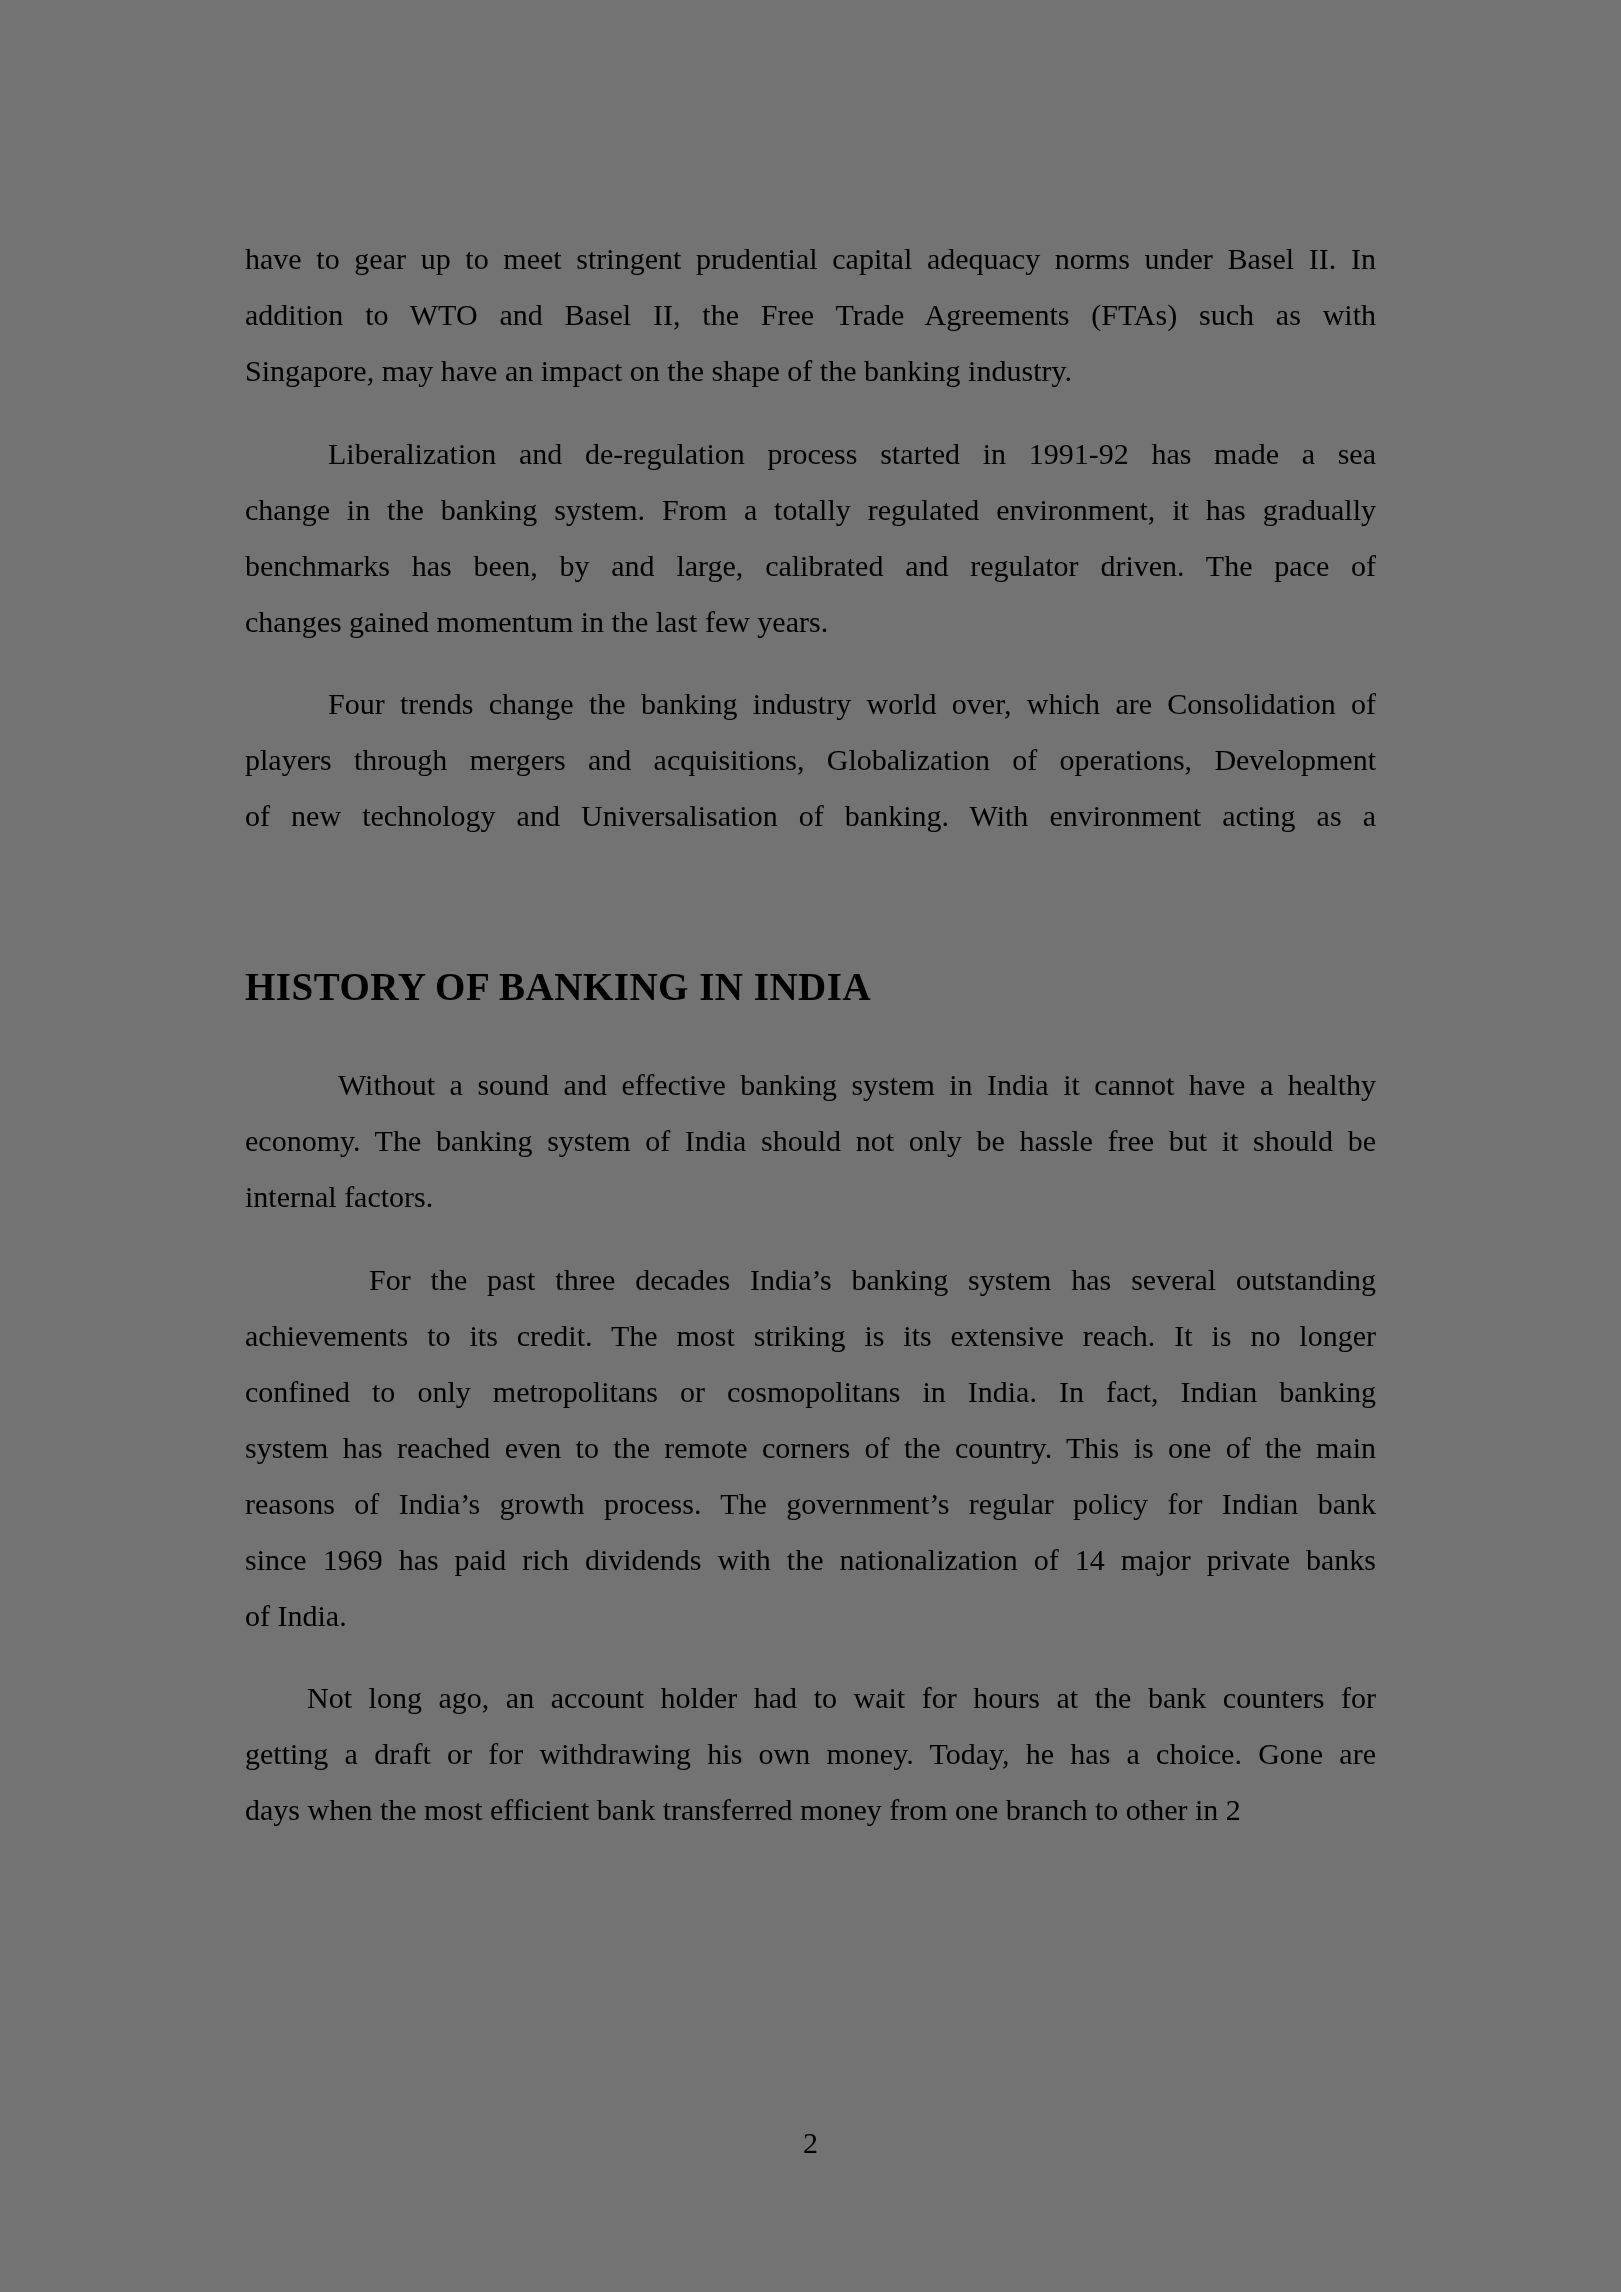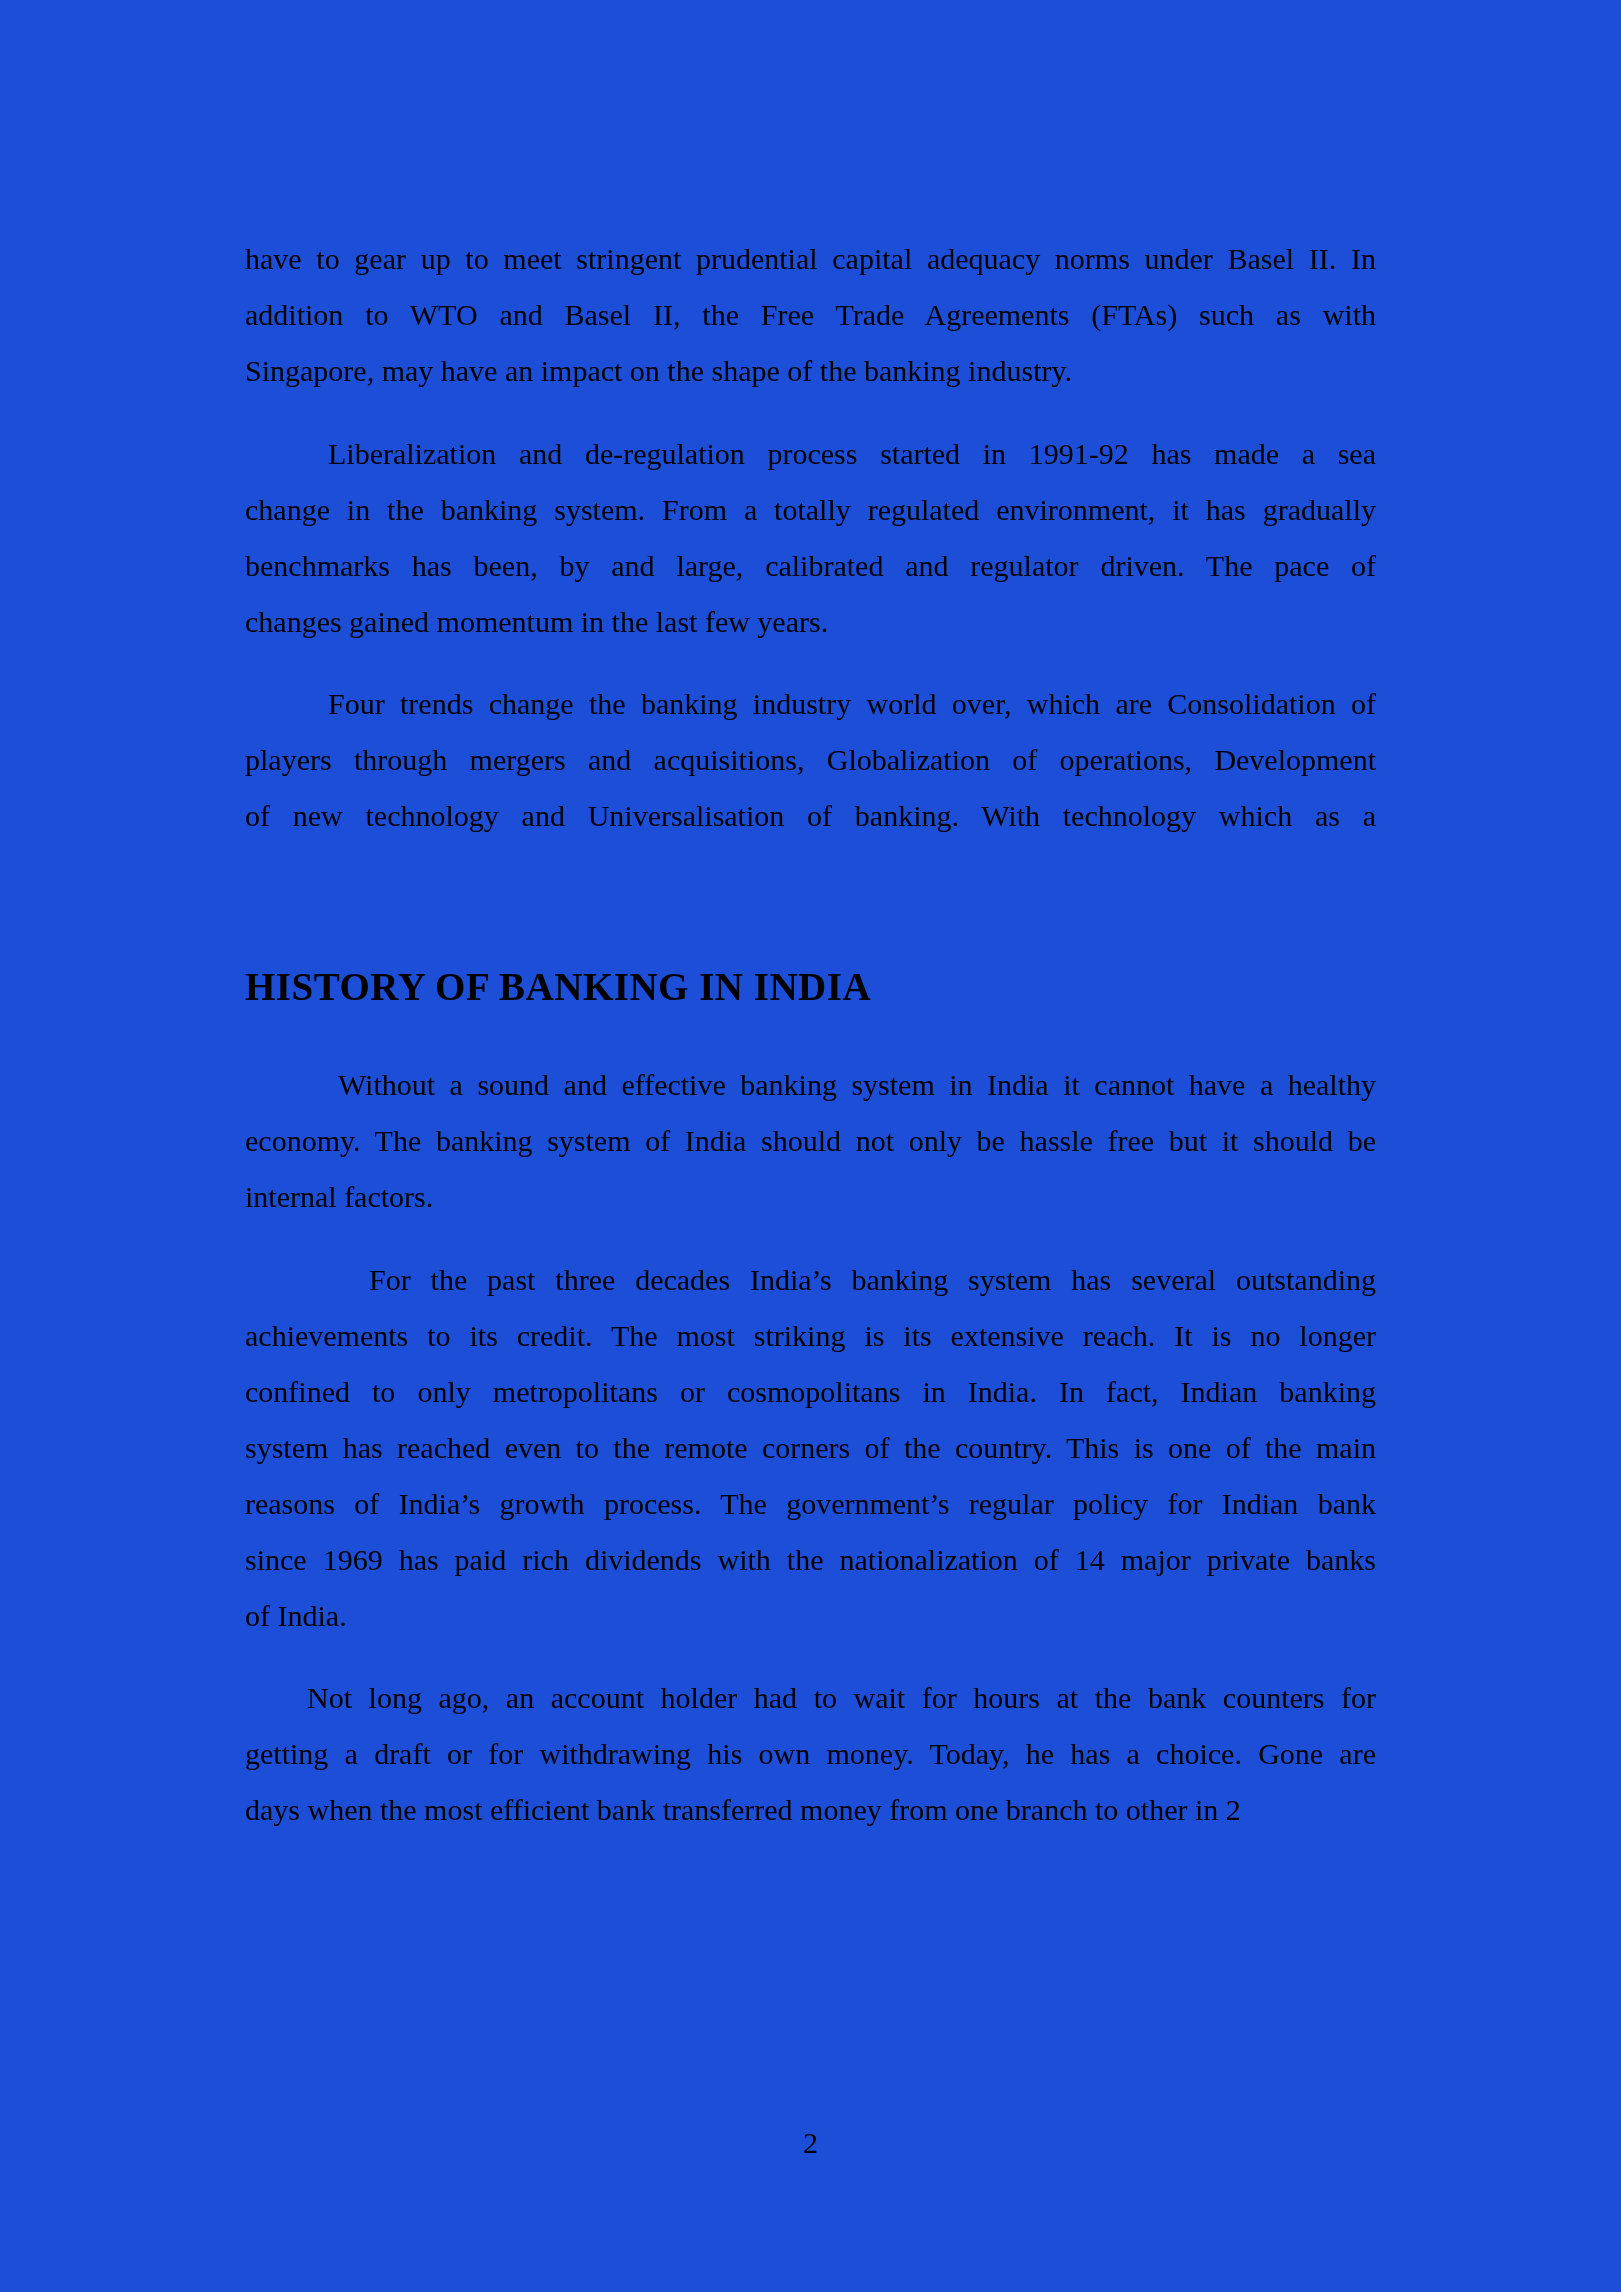--- a/index.html
+++ b/index.html
@@ -4,21 +4,21 @@
 <style>
   html, body {
     margin: 0;
     padding: 0;
     background: #ffffff;
   }
   .page {
     position: relative;
     width: 1621px;
     height: 2293px;
-    background: #1d4ed8;
+    background: #737373;
     color: #000000;
     font-family: "Liberation Serif", "DejaVu Serif", serif;
     font-size: 30px;
     overflow: hidden;
   }
   .content {
     padding: 231px 245px 0 245px;
   }
   .paragraph {
     margin: 0 0 26.5px 0;
@@ -62,21 +62,21 @@
       </div>
       <div class="paragraph">
         <div class="line" style="text-indent: 83px;">Liberalization and de-regulation process started in 1991-92 has made a sea</div>
         <div class="line">change in the banking system. From a totally regulated environment, it has gradually</div>
         <div class="line">benchmarks has been, by and large, calibrated and regulator driven. The pace of</div>
         <div class="line last">changes gained momentum in the last few years.</div>
       </div>
       <div class="paragraph">
         <div class="line" style="text-indent: 83px;">Four trends change the banking industry world over, which are Consolidation of</div>
         <div class="line">players through mergers and acquisitions, Globalization of operations, Development</div>
-        <div class="line">of new technology and Universalisation of banking. With technology which as a</div>
+        <div class="line">of new technology and Universalisation of banking. With environment acting as a</div>
       </div>
       <div class="heading">HISTORY OF BANKING IN INDIA</div>
       <div class="paragraph">
         <div class="line" style="text-indent: 93px;">Without a sound and effective banking system in India it cannot have a healthy</div>
         <div class="line">economy. The banking system of India should not only be hassle free but it should be</div>
         <div class="line last">internal factors.</div>
       </div>
       <div class="paragraph">
         <div class="line" style="text-indent: 124px;">For the past three decades India’s banking system has several outstanding</div>
         <div class="line">achievements to its credit. The most striking is its extensive reach. It is no longer</div>

